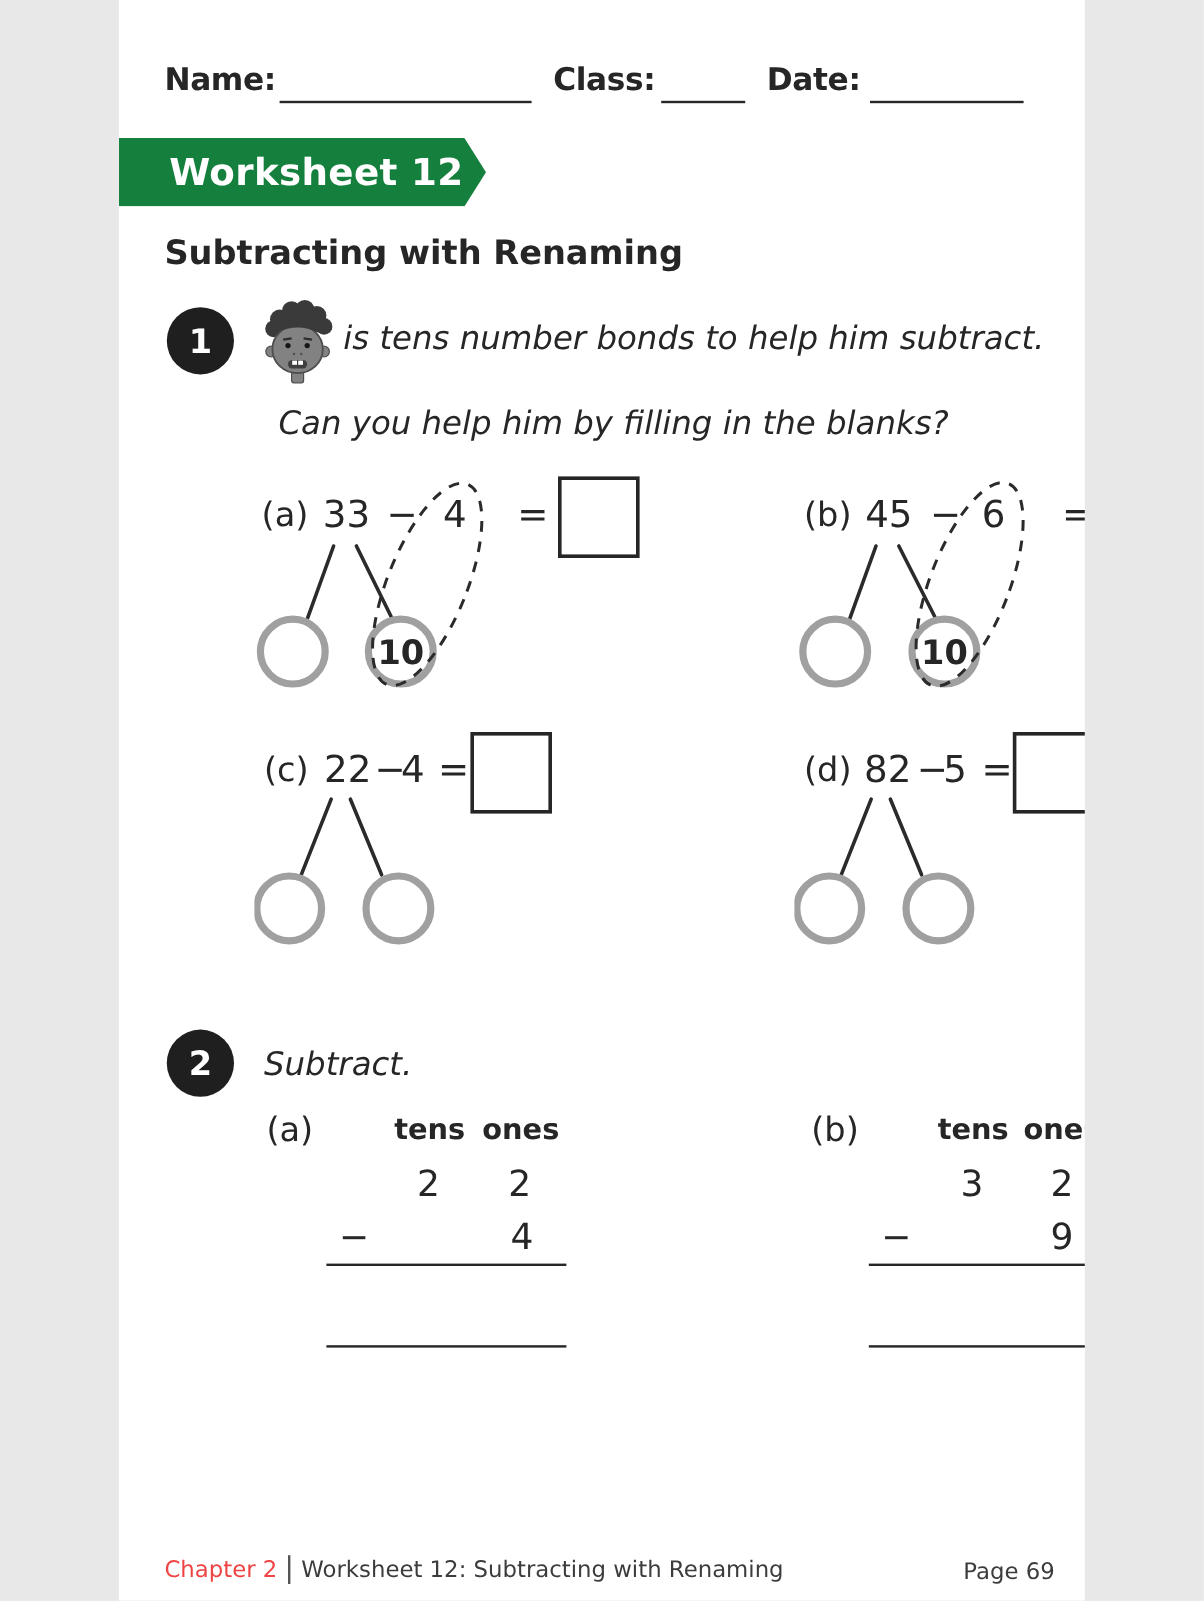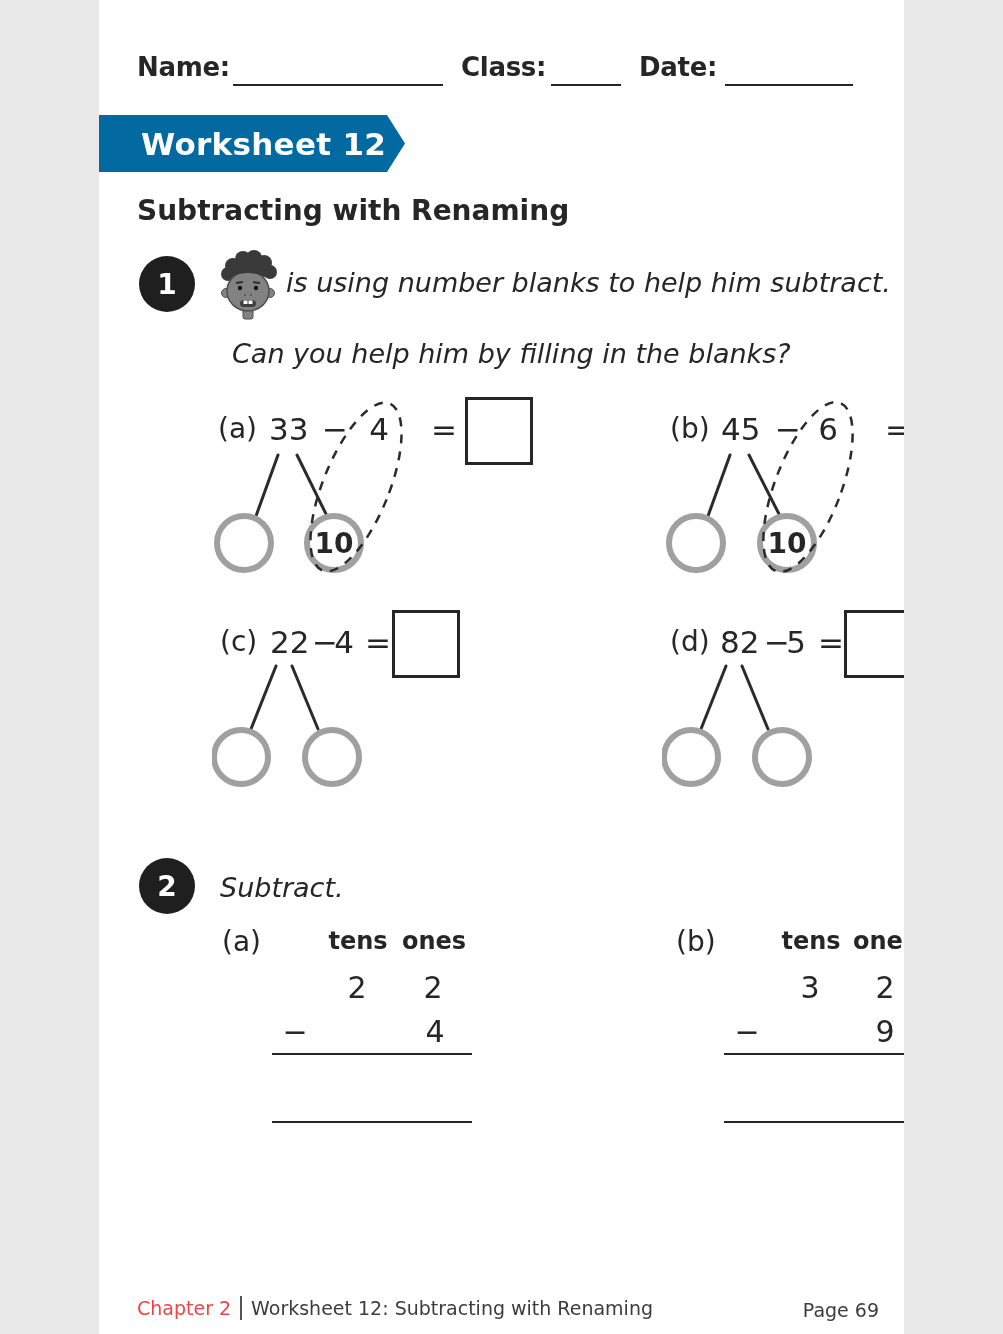--- a/index.html
+++ b/index.html
@@ -11,21 +11,21 @@
   .hdr-label{position:absolute;top:52px;font-size:26px;font-weight:600;letter-spacing:-0.3px}
   #hdr-name-label{left:38px}
   #hdr-class-label{left:362px}
   #hdr-date-label{left:540px}
   .write-line{position:absolute;height:0;border-top:2.5px solid #262626}
   #hdr-name-line{left:134px;top:84px;width:210px}
   #hdr-class-line{left:452px;top:84px;width:70px}
   #hdr-date-line{left:626px;top:84px;width:128px}
 
   
-  #banner{position:absolute;left:0;top:115px;width:306px;height:57px;background:#0369a1;
+  #banner{position:absolute;left:0;top:115px;width:306px;height:57px;background:#15803d;
           clip-path:polygon(0 0,288px 0,306px 50%,288px 100%,0 100%);
           display:flex;align-items:center;padding-left:42px;box-sizing:border-box}
   #banner-label{color:#ffffff;font-size:31px;font-weight:700;letter-spacing:.3px}
 
   #title{position:absolute;left:38px;top:194px;font-size:28px;font-weight:700}
 
   
   .badge{position:absolute;width:56px;height:56px;border-radius:50%;background:#1f1f1f;color:#fff;
          display:flex;align-items:center;justify-content:center;font-size:28px;font-weight:700}
   #q1-badge{left:40px;top:256px}
@@ -125,21 +125,21 @@
     <line x1="36" y1="33" x2="43" y2="34" stroke="#2e2e2e" stroke-width="2"></line>
     <circle cx="23" cy="39" r="2.2" fill="#161616"></circle>
       <circle cx="39" cy="39" r="2.2" fill="#161616"></circle>
     <circle cx="28" cy="46" r="1" fill="#4e4e4e"></circle>
       <circle cx="34" cy="46" r="1" fill="#4e4e4e"></circle>
     <rect x="23" y="51" width="16" height="7" rx="3.5" fill="#3f3f3f"></rect>
     <rect x="26.5" y="51.5" width="4" height="3.5" fill="#ffffff"></rect>
     <rect x="31.5" y="51.5" width="4" height="3.5" fill="#ffffff"></rect>
   </svg>
 
-  <div class="cursive" id="q1-intro">is using number blanks to help him subtract.</div>
+  <div class="cursive" id="q1-intro">is tens number bonds to help him subtract.</div>
   <div class="cursive" id="q1-prompt">Can you help him by filling in the blanks?</div>
 
   <div class="bond" id="bond-a">
     <svg width="335" height="200" viewBox="0 0 335 200">
       <line x1="66" y1="60" x2="44" y2="121" stroke="#2b2b2b" stroke-width="3" stroke-linecap="round"></line>
       <line x1="85" y1="60" x2="114" y2="119" stroke="#2b2b2b" stroke-width="3" stroke-linecap="round"></line>
       <circle cx="32" cy="148" r="27" fill="#fff" stroke="#a0a0a0" stroke-width="6"></circle>
       <circle cx="122" cy="148" r="27" fill="#fff" stroke="#a0a0a0" stroke-width="6"></circle>
       <ellipse cx="144" cy="92" rx="33" ry="90" fill="none" stroke="#2b2b2b" stroke-width="2.5" stroke-dasharray="9 8" transform="rotate(22 144 92)"></ellipse>
       <text x="122" y="158" text-anchor="middle" font-size="28" font-weight="bold" fill="#262626">10</text>

